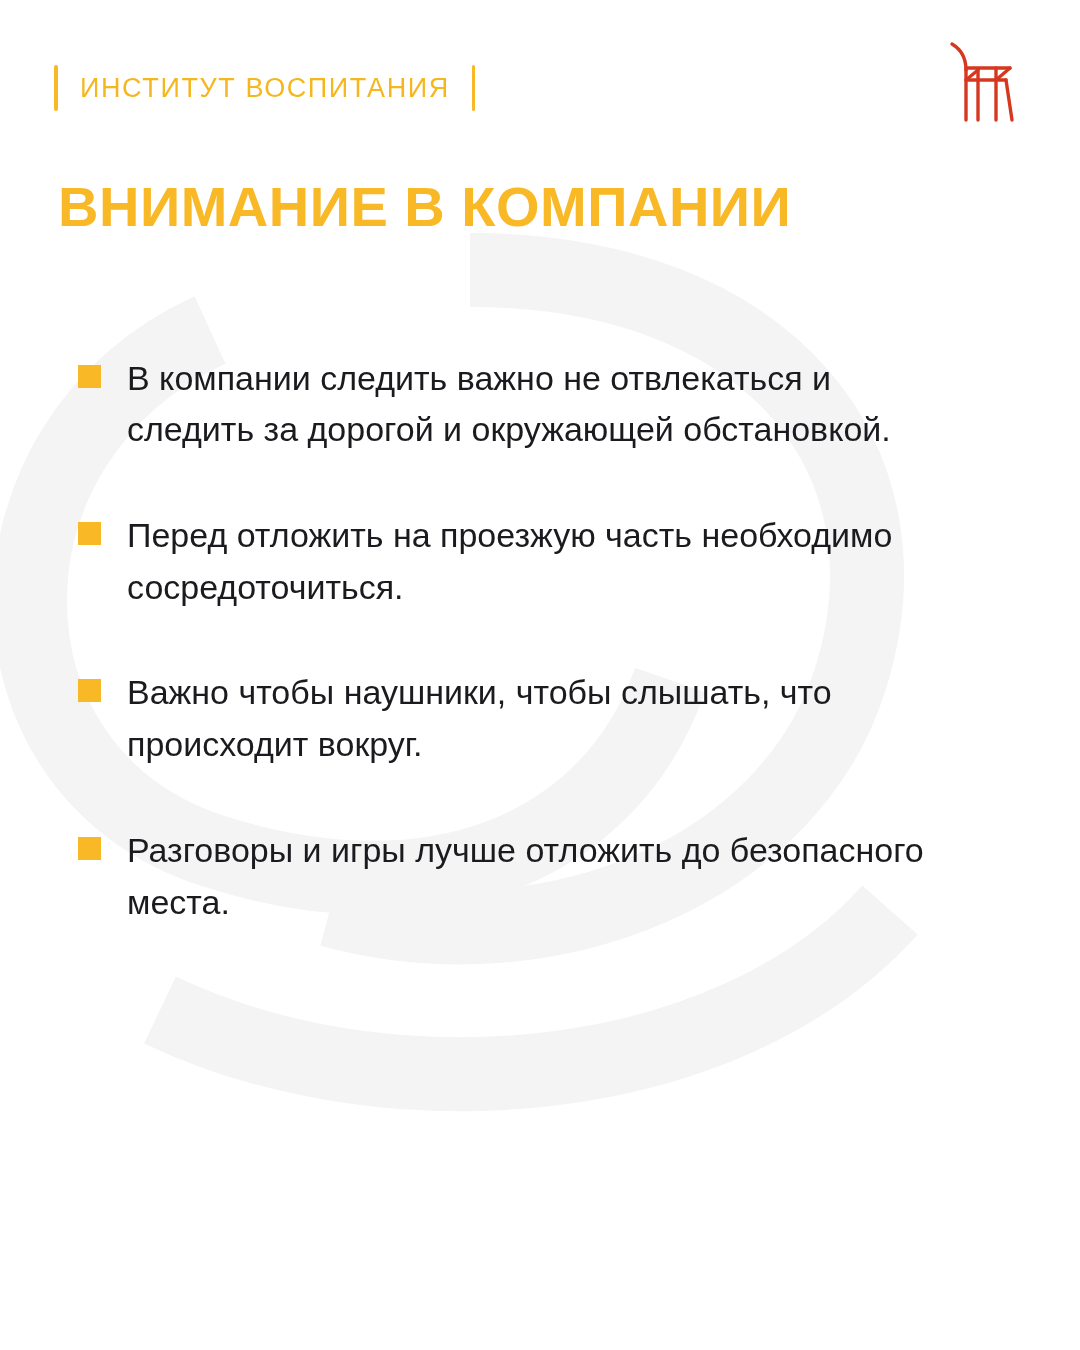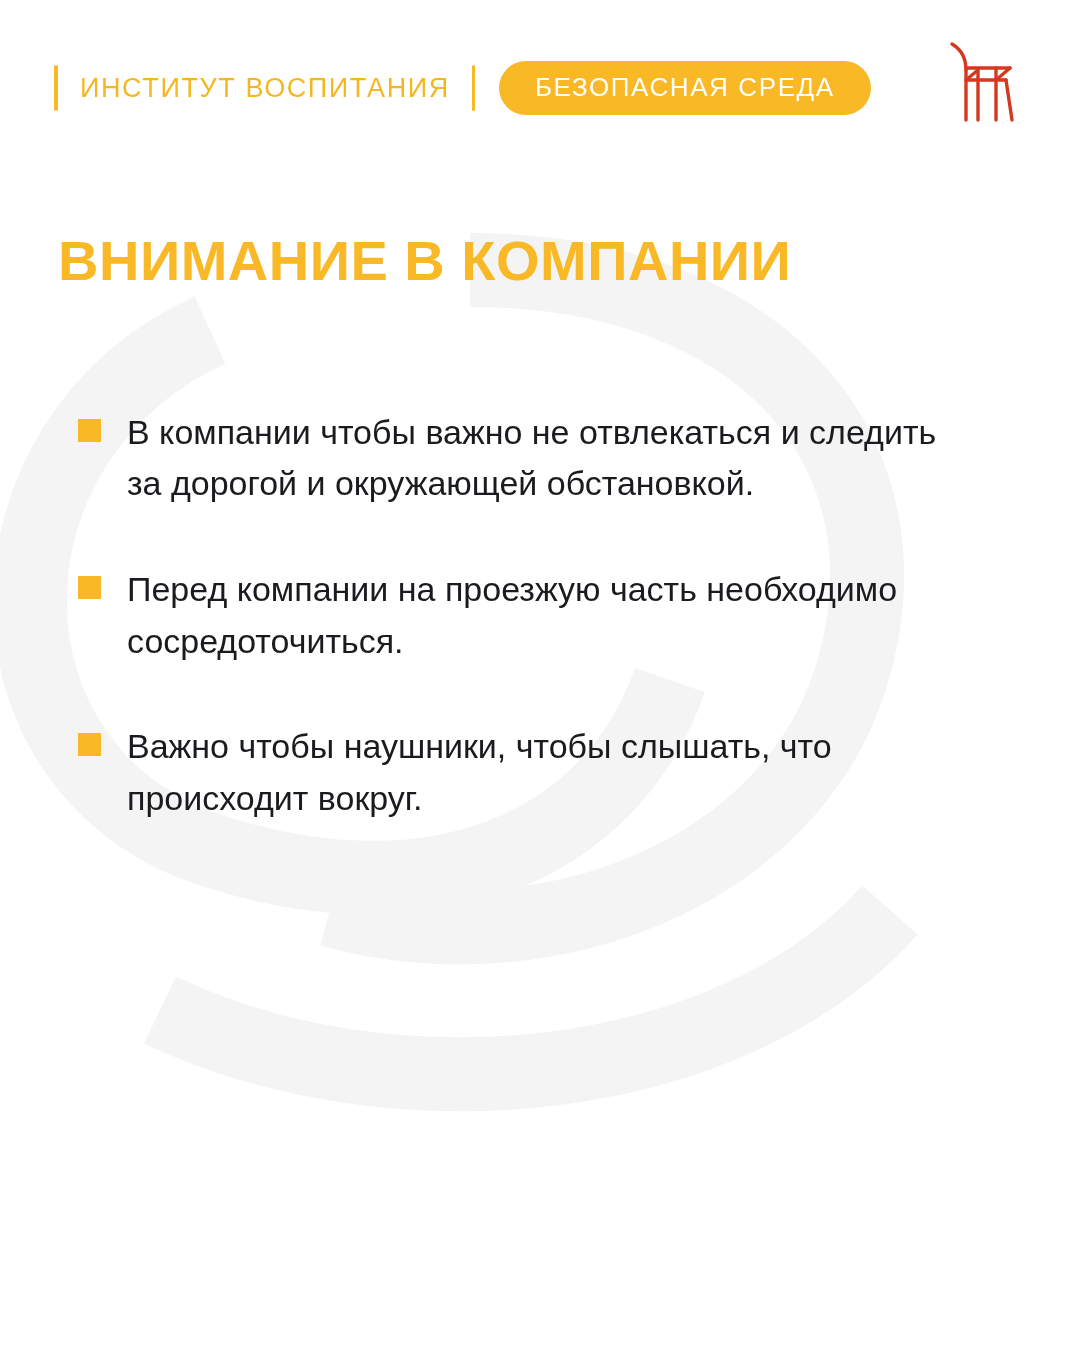--- a/index.html
+++ b/index.html
@@ -79,21 +79,21 @@
     width: 92px;
     height: 92px;
     position: relative;
     top: -8px;
   }
 
   
   .title {
     position: relative;
     z-index: 3;
-    margin: 102px 0 0 58px;
+    margin: 48px 0 0 58px;
     font-size: 56px;
     line-height: 1.05;
     font-weight: 700;
     color: #F9B825;
     letter-spacing: 0.5px;
     text-transform: uppercase;
   }
 
   
   .list {
@@ -133,21 +133,20 @@
     <path d="M250 800 C 480 910, 820 880, 980 700"></path>
   </g>
 </svg>
 
 <div class="header">
   <div class="brand">
     <span class="brand-rule"></span>
     <span class="brand-name">ИНСТИТУТ ВОСПИТАНИЯ</span>
   </div>
   <span class="brand-divider"></span>
-  <span class="pill">БЕЗОПАСНАЯ СРЕДА</span>
 
   <span class="logo-mark">
     <svg viewBox="0 0 92 92" width="92" height="92" aria-hidden="true">
       <g fill="none" stroke="#D6381F" stroke-width="3.4" stroke-linecap="round">
         <path d="M20 10 C 30 16, 34 26, 34 36"></path>
         <path d="M34 34 L 78 34"></path>
         <path d="M34 46 L 74 46"></path>
         <path d="M34 36 L 34 86"></path>
         <path d="M46 36 L 46 86"></path>
         <path d="M64 34 L 64 86"></path>
@@ -157,23 +156,27 @@
       </g>
     </svg>
   </span>
 </div>
 
 <h1 class="title">ВНИМАНИЕ В КОМПАНИИ</h1>
 
 <div class="list">
   <div class="item">
     <span class="marker"></span>
-    <div class="item-text"><span>В компании чтобы </span><b>важно не отвлекаться</b><span> и следить за дорогой и окружающей обстановкой.</span></div>
+    <div class="item-text"><span>В компании следить </span><b>важно не отвлекаться</b><span> и следить за дорогой и окружающей обстановкой.</span></div>
   </div>
   <div class="item">
     <span class="marker"></span>
-    <div class="item-text"><span>Перед компании на проезжую часть </span><b>необходимо сосредоточиться.</b></div>
+    <div class="item-text"><span>Перед отложить на проезжую часть </span><b>необходимо сосредоточиться.</b></div>
   </div>
   <div class="item">
     <span class="marker"></span>
     <div class="item-text"><b>Важно чтобы наушники</b><span>, чтобы слышать, что происходит вокруг.</span></div>
   </div>
+  <div class="item">
+    <span class="marker"></span>
+    <div class="item-text"><span>Разговоры и игры лучше </span><b>отложить до безопасного места.</b></div>
+  </div>
 </div>
 
 </body></html>

